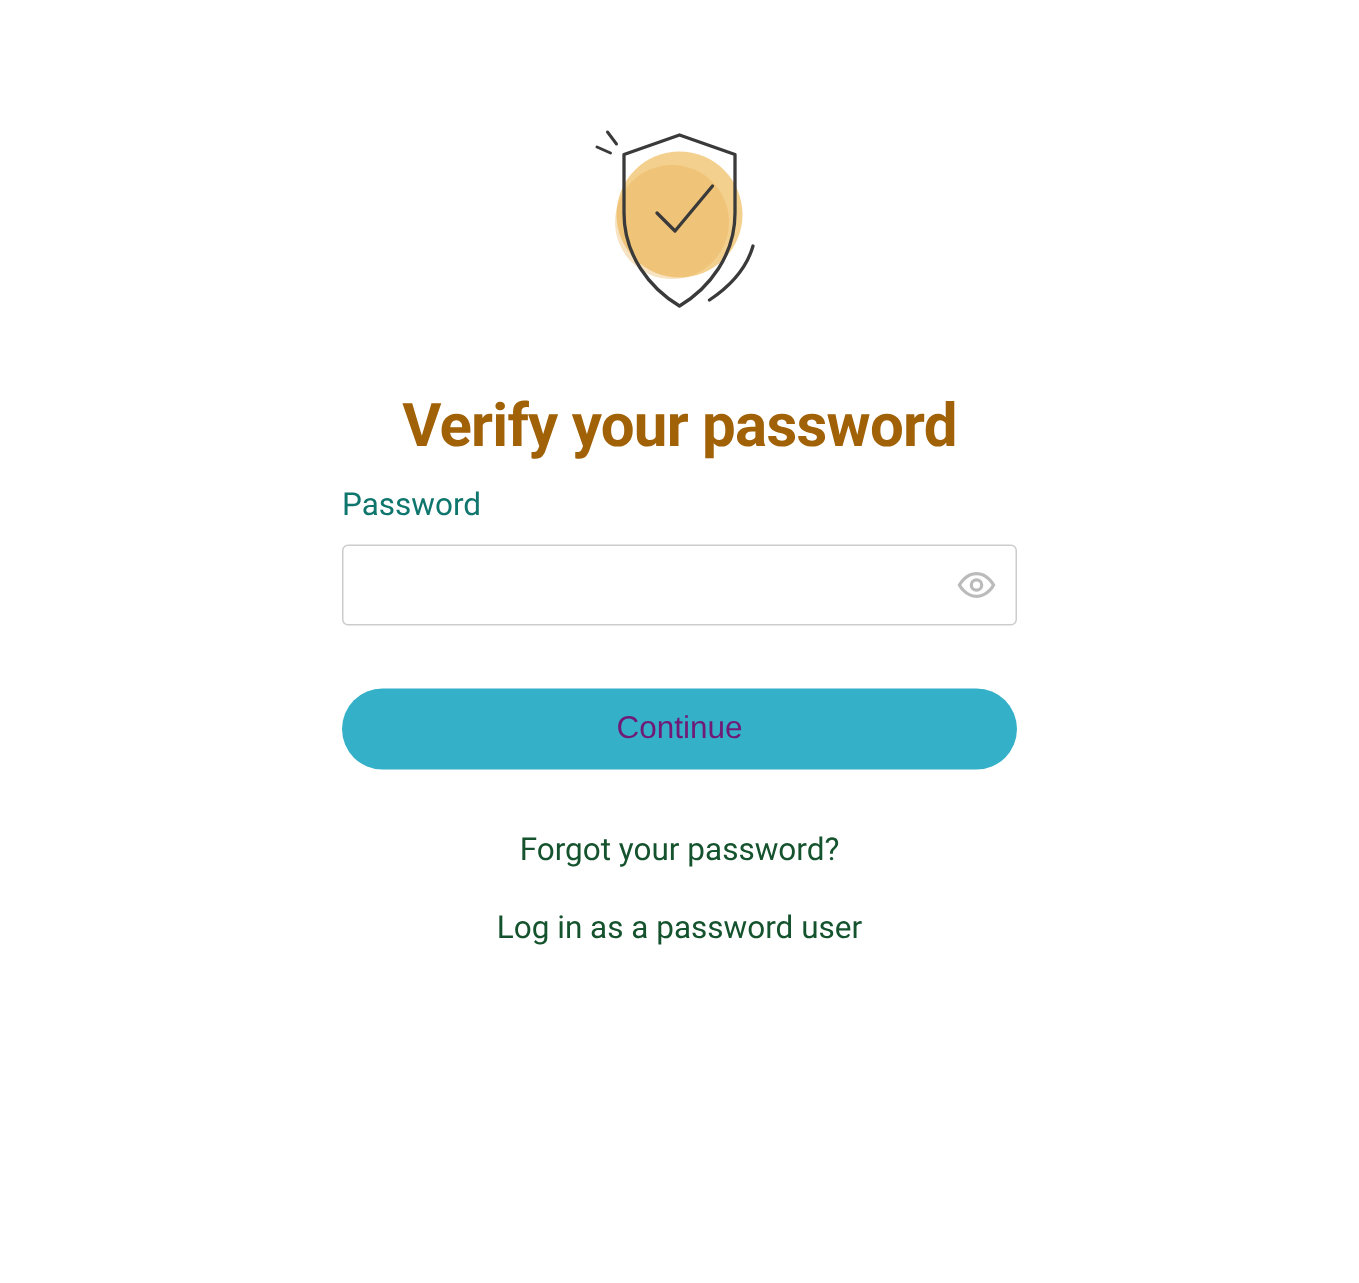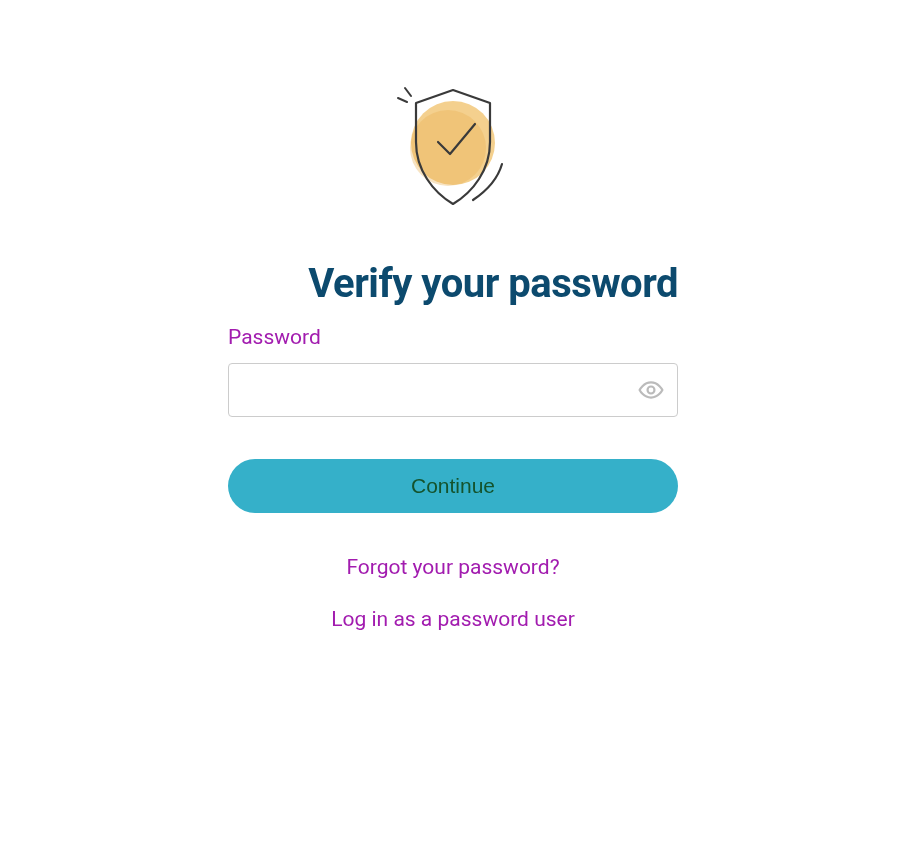--- a/index.html
+++ b/index.html
@@ -24,37 +24,37 @@
     }
     .illustration {
       width: 150px;
       height: 150px;
       margin-bottom: 40px;
       position: relative;
     }
     .heading {
       font-size: 40px;
       font-weight: 700;
-      color: #0c4a6e;
-      text-align: right;
+      color: #a16207;
+      text-align: center;
       width: 100%;
       margin-bottom: 18px;
       letter-spacing: -0.5px;
     }
     .subheading {
       font-size: 21px;
       color: #888888;
       text-align: left;
       width: 100%;
       line-height: 1.6;
       margin-bottom: 55px;
     }
     .field-label {
       font-size: 21px;
-      color: #a21caf;
+      color: #0f766e;
       text-align: left;
       width: 100%;
       margin-bottom: 14px;
     }
     .input-wrapper {
       width: 100%;
       position: relative;
       margin-bottom: 42px;
     }
     .password-input {
@@ -77,30 +77,30 @@
       display: flex;
       align-items: center;
       justify-content: center;
     }
     .continue-button {
       width: 100%;
       height: 54px;
       background: #35b0c9;
       border: none;
       border-radius: 27px;
-      color: #14532d;
+      color: #701a75;
       font-size: 21px;
       font-weight: 400;
       cursor: pointer;
       margin-bottom: 42px;
     }
     .link {
       display: block;
       text-align: left;
-      color: #a21caf;
+      color: #14532d;
       font-size: 21px;
       text-decoration: none;
       cursor: pointer;
       margin-bottom: 28px;
     }
   </style>
 </head>
 <body>
 
 <div class="container">

